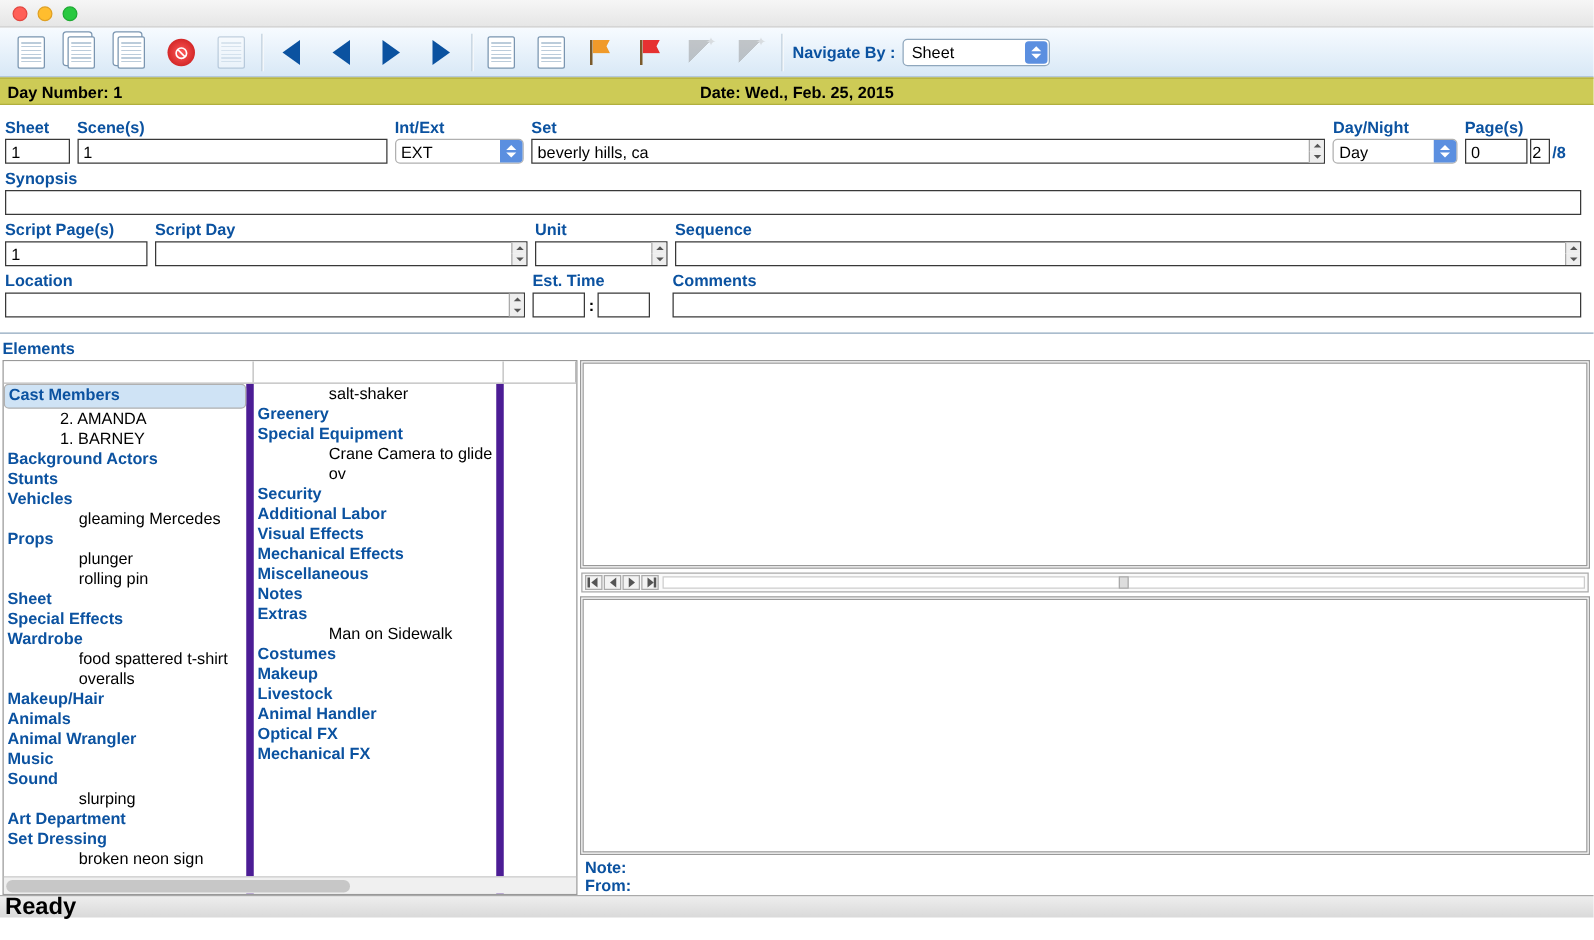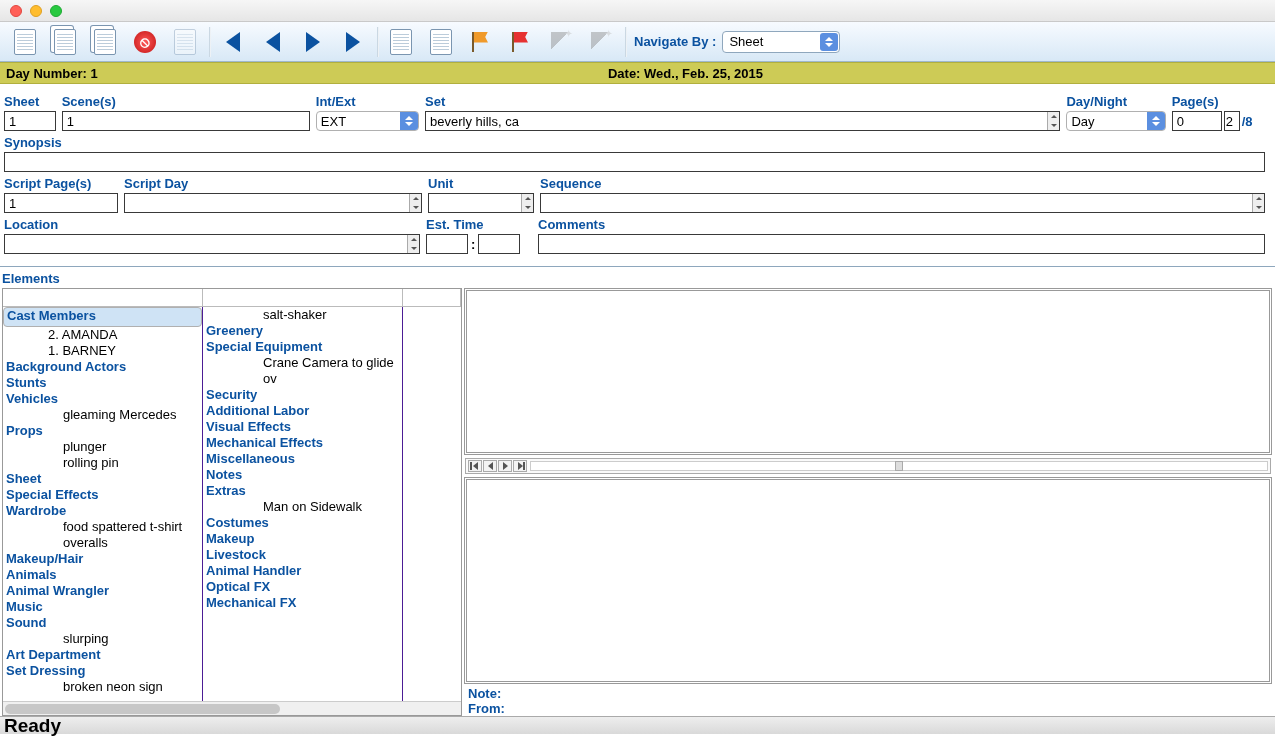--- a/index.html
+++ b/index.html
@@ -36,21 +36,21 @@
   .flag { width: 18px; height: 20px; position: relative; }
   .flag::before { content: ""; position: absolute; left: 0; top: 0; width: 2px; height: 20px; background: #7a5a2b; }
   .flag::after { content: ""; position: absolute; left: 2px; top: 0; width: 14px; height: 11px; background: #e63131; clip-path: polygon(0 0, 100% 0, 80% 50%, 100% 100%, 0 100%); }
   .flag.orange::after { background: #f09a2a; }
   .wand { width: 20px; height: 20px; background: linear-gradient(135deg,#8a8a8a 45%, transparent 45%); position: relative; }
   .wand::after { content: "✦"; position: absolute; right: -2px; top: -4px; color: #bfbfbf; font-size: 10px;}
   .disabled svg, .disabled .sheet-icon, .disabled .wand { opacity: .45; }
   
   .dayrow { height: 22px; background: #cdcb56; border-top: 1px solid #b1af3e; border-bottom: 1px solid #b1af3e; display: flex; align-items: center; font-size: 13px; font-weight: bold; position: relative; }
   .dayrow .dn { margin-left: 6px; }
-  .dayrow .date { position: absolute; left: 50%; transform: translateX(-50%); margin-left: 48px; }
+  .dayrow .date { position: absolute; left: 50%; transform: translateX(-50%); }
   
   .form-area { padding: 10px 4px 8px 4px; border-bottom: 1px solid #8ea7bd; background: #fff; }
   .lbl { color: #0b52a0; font-weight: bold; font-size: 13px; display: block; margin-bottom: 2px; }
   .txt { width: 100%; height: 20px; border: 1px solid #393939; padding: 0 4px; font-size: 13px; background: #fff; }
   .sel { height: 20px; border: 1px solid #b0b0b0; border-radius: 4px; font-size: 13px; padding: 0 4px; background: #fff; }
   
   .row { display: flex; gap: 0; margin-bottom: 4px; align-items: flex-end; }
   .fld { display: flex; flex-direction: column; margin-right: 6px; }
   
   .select-blue { position: relative; }
@@ -63,21 +63,21 @@
   .stepper-wrap .steps div { flex:1; background:#eee; border-left:1px solid #aaa; display:flex;align-items:center;justify-content:center;}
   .stepper-wrap .steps div::before { content:""; border-left:3px solid transparent; border-right:3px solid transparent;}
   .stepper-wrap .steps div:first-child::before { border-bottom:3px solid #555;}
   .stepper-wrap .steps div:last-child::before { border-top:3px solid #555;}
   
   .elements-hdr { color: #0b52a0; font-weight: bold; font-size: 13px; padding: 4px 2px 2px 2px; }
   
   .lower { display: flex; height: 428px; }
   .elements-panel { width: 460px; border: 1px solid #999; margin: 0 2px; position: relative; overflow: hidden; }
   .elements-table { display: flex; height: 100%; overflow-y: auto; }
-  .col { width: 200px; border-right: 1px solid #4c1d95; }
+  .col { width: 200px; border-right: 6px solid #4c1d95; }
   .col:first-child { }
   .table-hdr { height: 18px; border-bottom: 1px solid #bbb; background: #fff; display:flex;}
   .table-hdr div { border-right: 1px solid #bbb; height: 100%; }
   .table-hdr div:nth-child(1){width:200px;}
   .table-hdr div:nth-child(2){width:200px;}
   .table-hdr div:nth-child(3){flex:1;}
   .cat { color: #0b52a0; font-weight: bold; padding: 0 3px; line-height: 16px; font-size: 13px; cursor: default; }
   .cat.sel { background: #cfe3f5; }
   .item { padding-left: 60px; line-height: 16px; color: #000; font-size: 13px; }
   .item.num { padding-left: 45px; }

